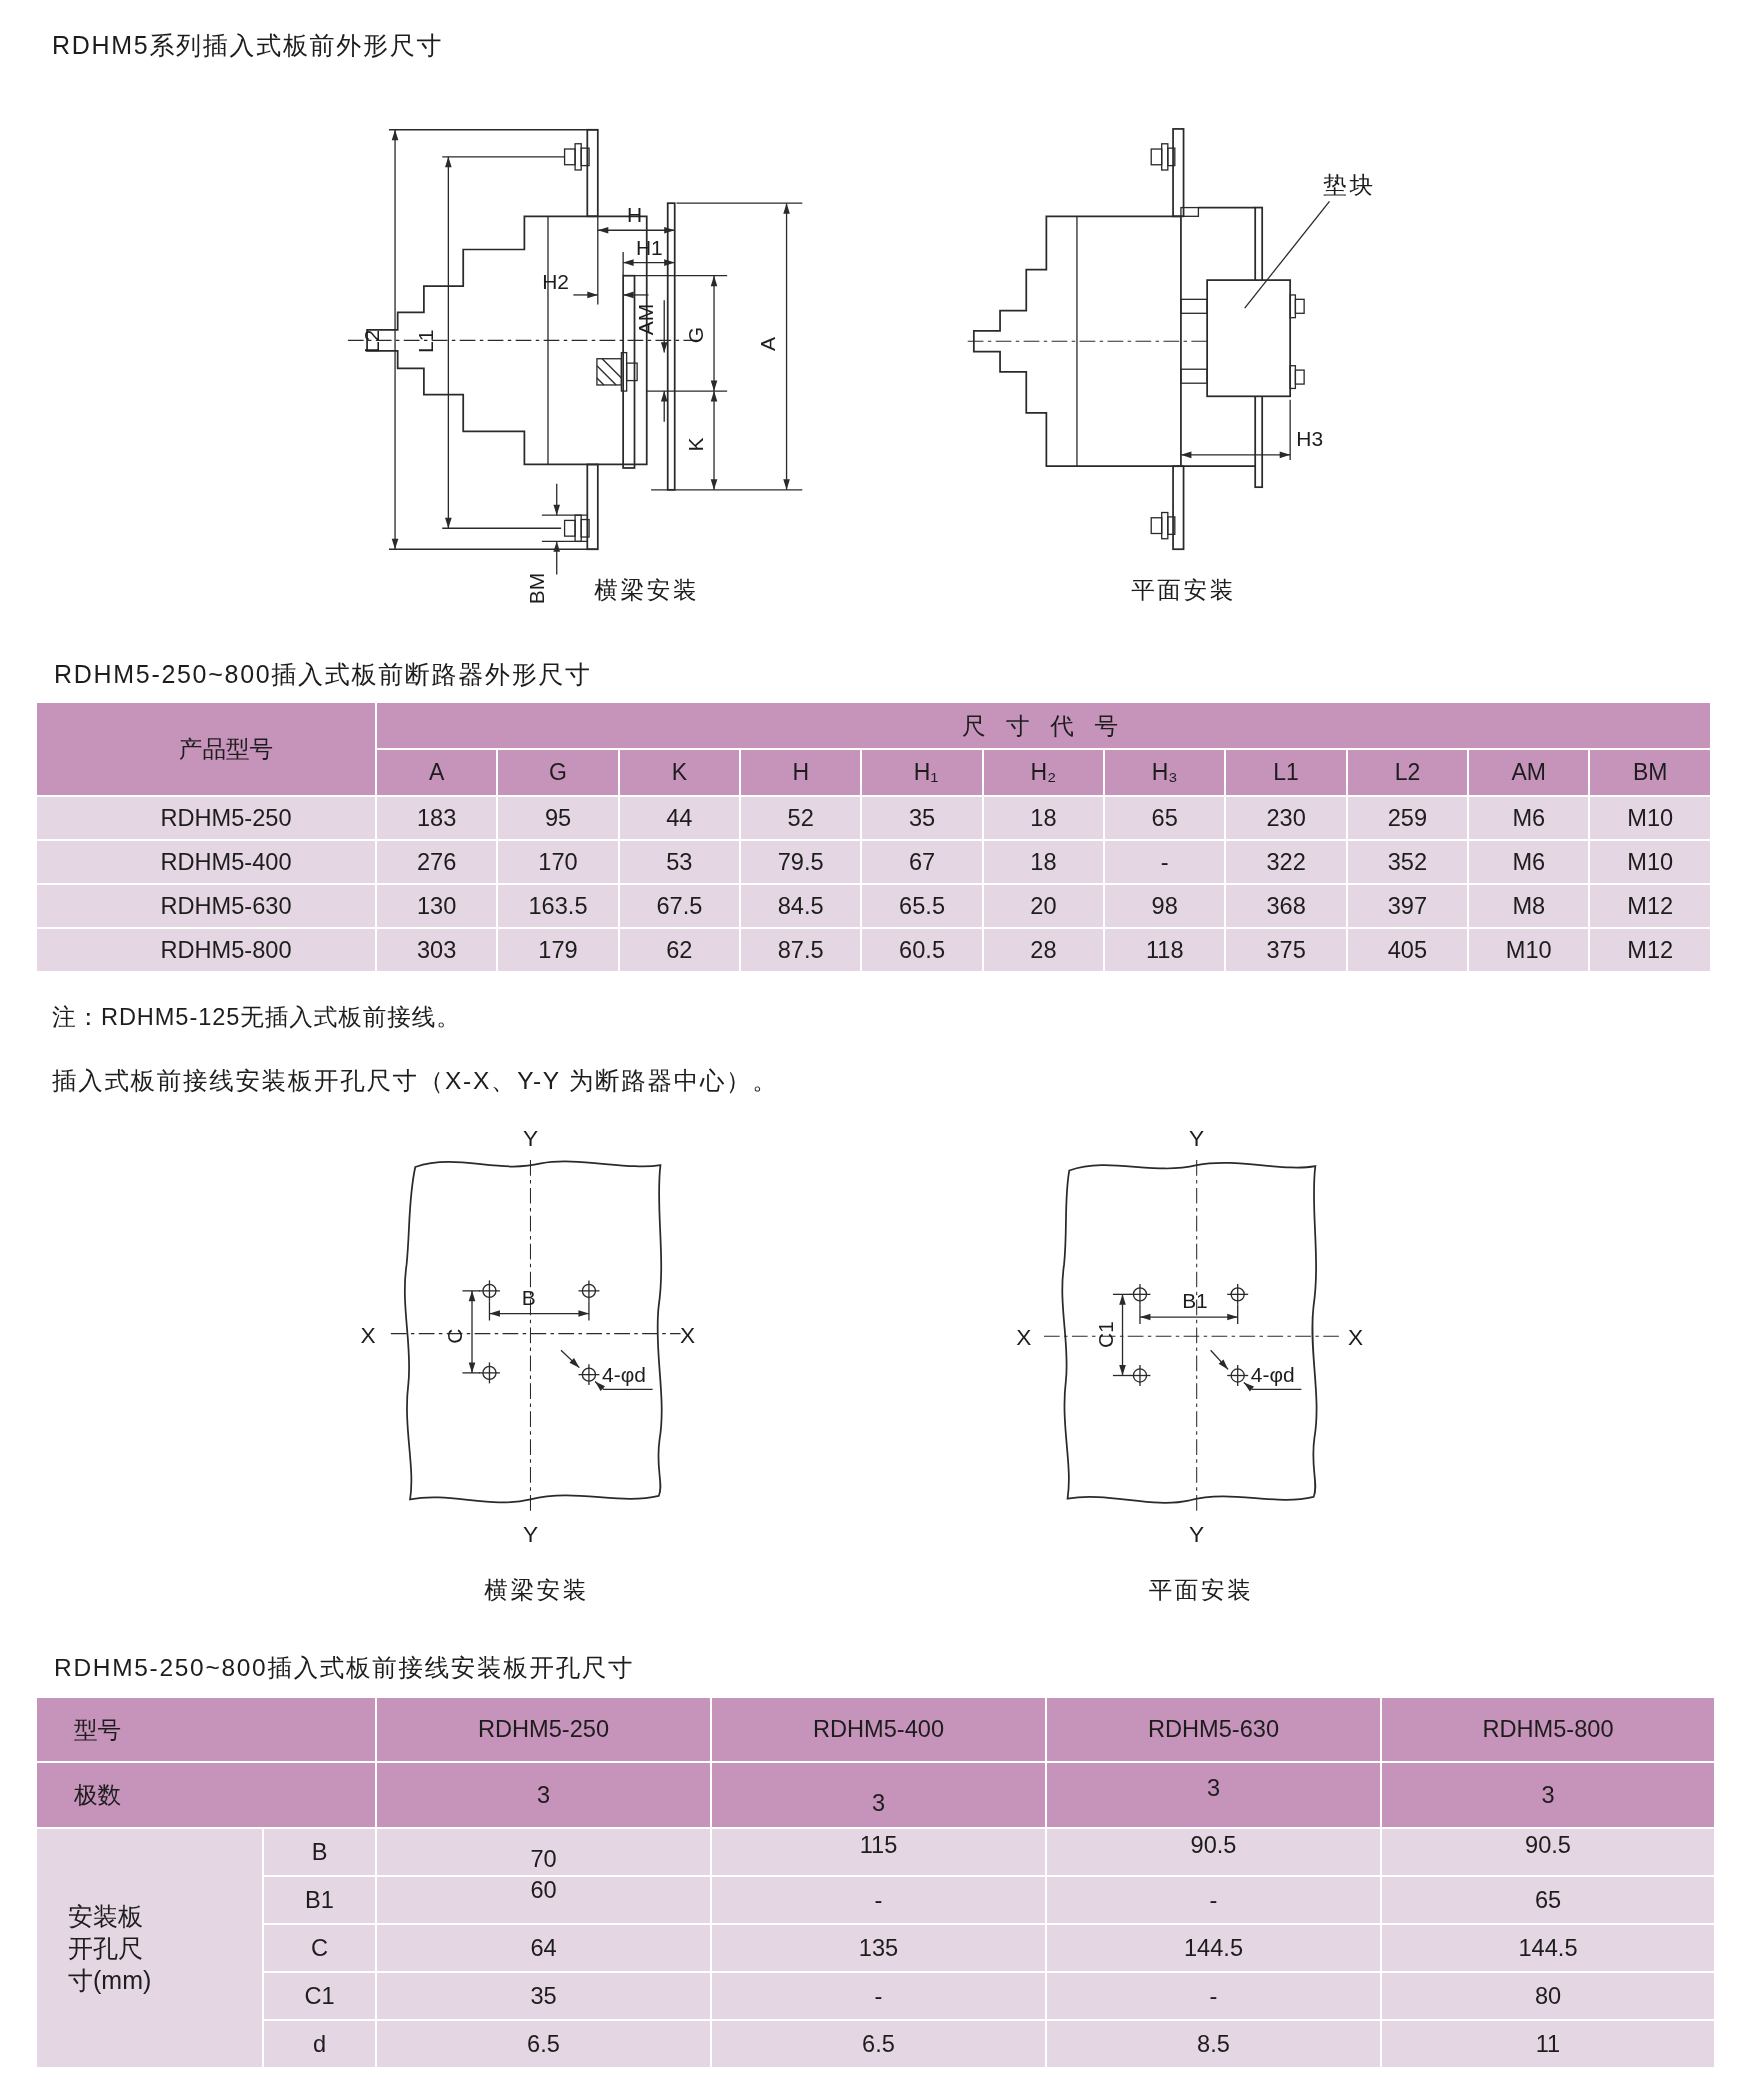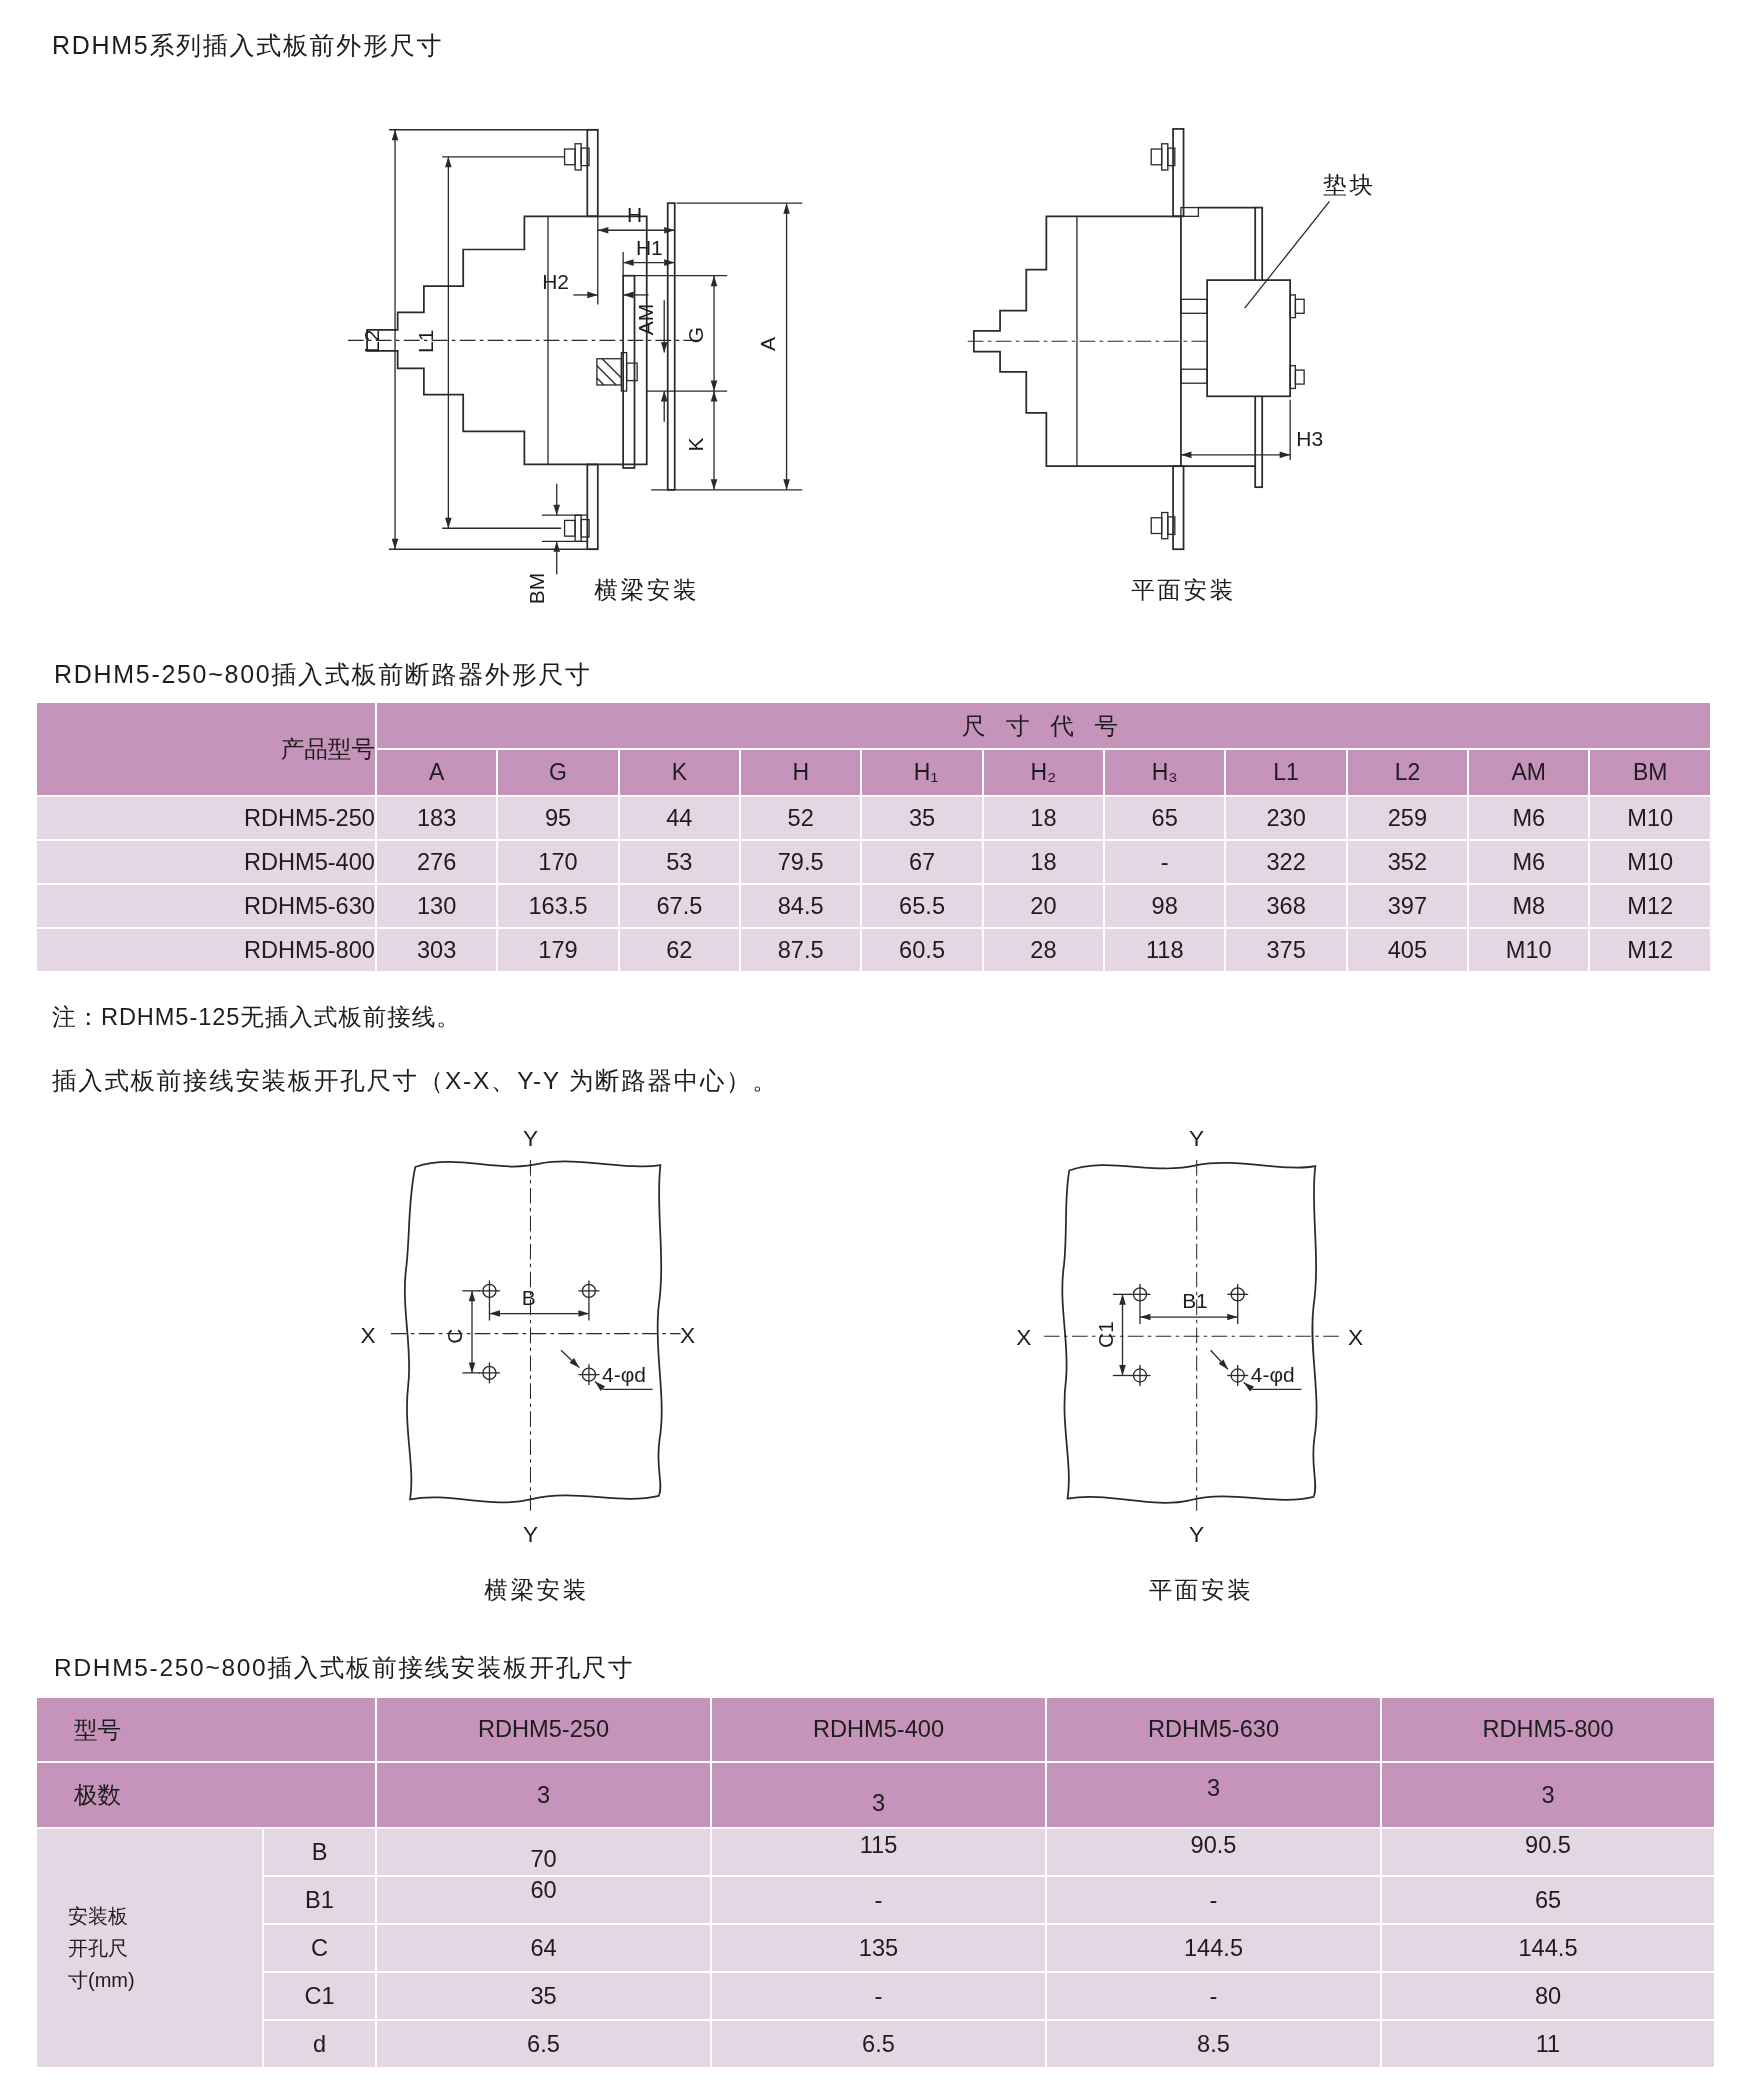--- a/index.html
+++ b/index.html
@@ -7,28 +7,28 @@
         font-family:"Liberation Sans",sans-serif;color:#1d1d1d;overflow:hidden;}
   .abs{position:absolute;}
   .heading{position:absolute;font-size:25px;letter-spacing:1.7px;color:#1d1d1d;white-space:nowrap;}
   .note{position:absolute;font-size:23.6px;letter-spacing:0.9px;color:#1d1d1d;white-space:nowrap;}
 
   table{position:absolute;border-collapse:collapse;table-layout:fixed;}
   td{border:2.6px solid #ffffff;text-align:center;font-size:23.6px;padding:0;vertical-align:middle;
      overflow:hidden;white-space:nowrap;}
   .hd{background:#c693bb;}
   .bd{background:#e4d6e2;}
-  .leftpad{text-align:right;padding-left:40px;}
+  .leftpad{text-align:center;padding-left:40px;}
   .leftpad2{text-align:left;padding-left:37px;}
   .spread{letter-spacing:7px;}
   .dn{padding-top:17.5px;}
   .dn2{padding-top:14px;}
   .up{padding-bottom:12.2px;}
   .up2{padding-bottom:19px;}
-  .grouplines{line-height:32px;text-align:left;padding-left:31px;font-size:20px;}
+  .grouplines{line-height:32px;text-align:left;padding-left:31px;font-size:25px;}
 
   svg{overflow:visible;}
   svg .part{stroke:#2a2a2a;stroke-width:2;fill:none;}
   svg .thin{stroke:#2a2a2a;stroke-width:1.5;fill:none;}
   svg .dim{stroke:#2a2a2a;stroke-width:1.5;fill:none;}
   svg .cl{stroke:#2a2a2a;stroke-width:1.2;fill:none;stroke-dasharray:18 5 4 5;}
   svg .wfill{fill:#ffffff;stroke:#2a2a2a;stroke-width:2;}
   svg text{font-family:"Liberation Sans",sans-serif;fill:#1d1d1d;stroke:none;}
   .t24{font-size:24px;}
   .t26{font-size:26px;}

